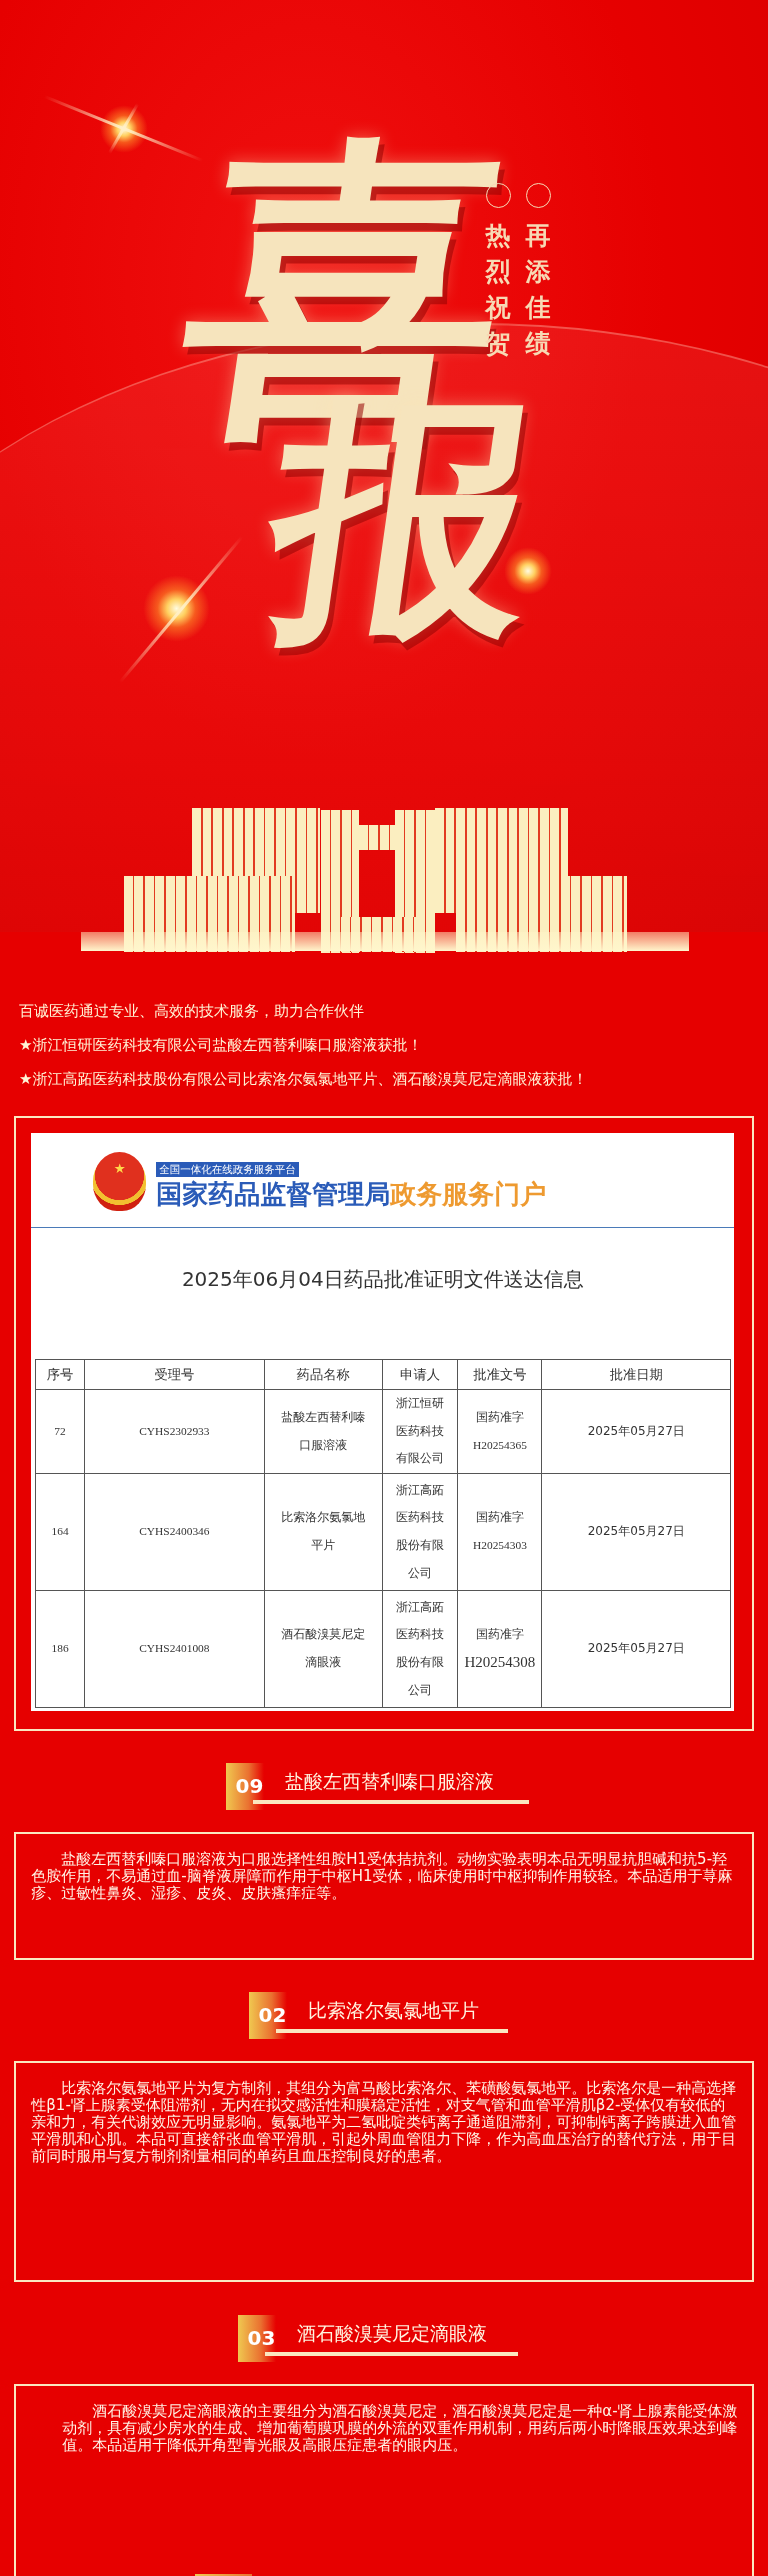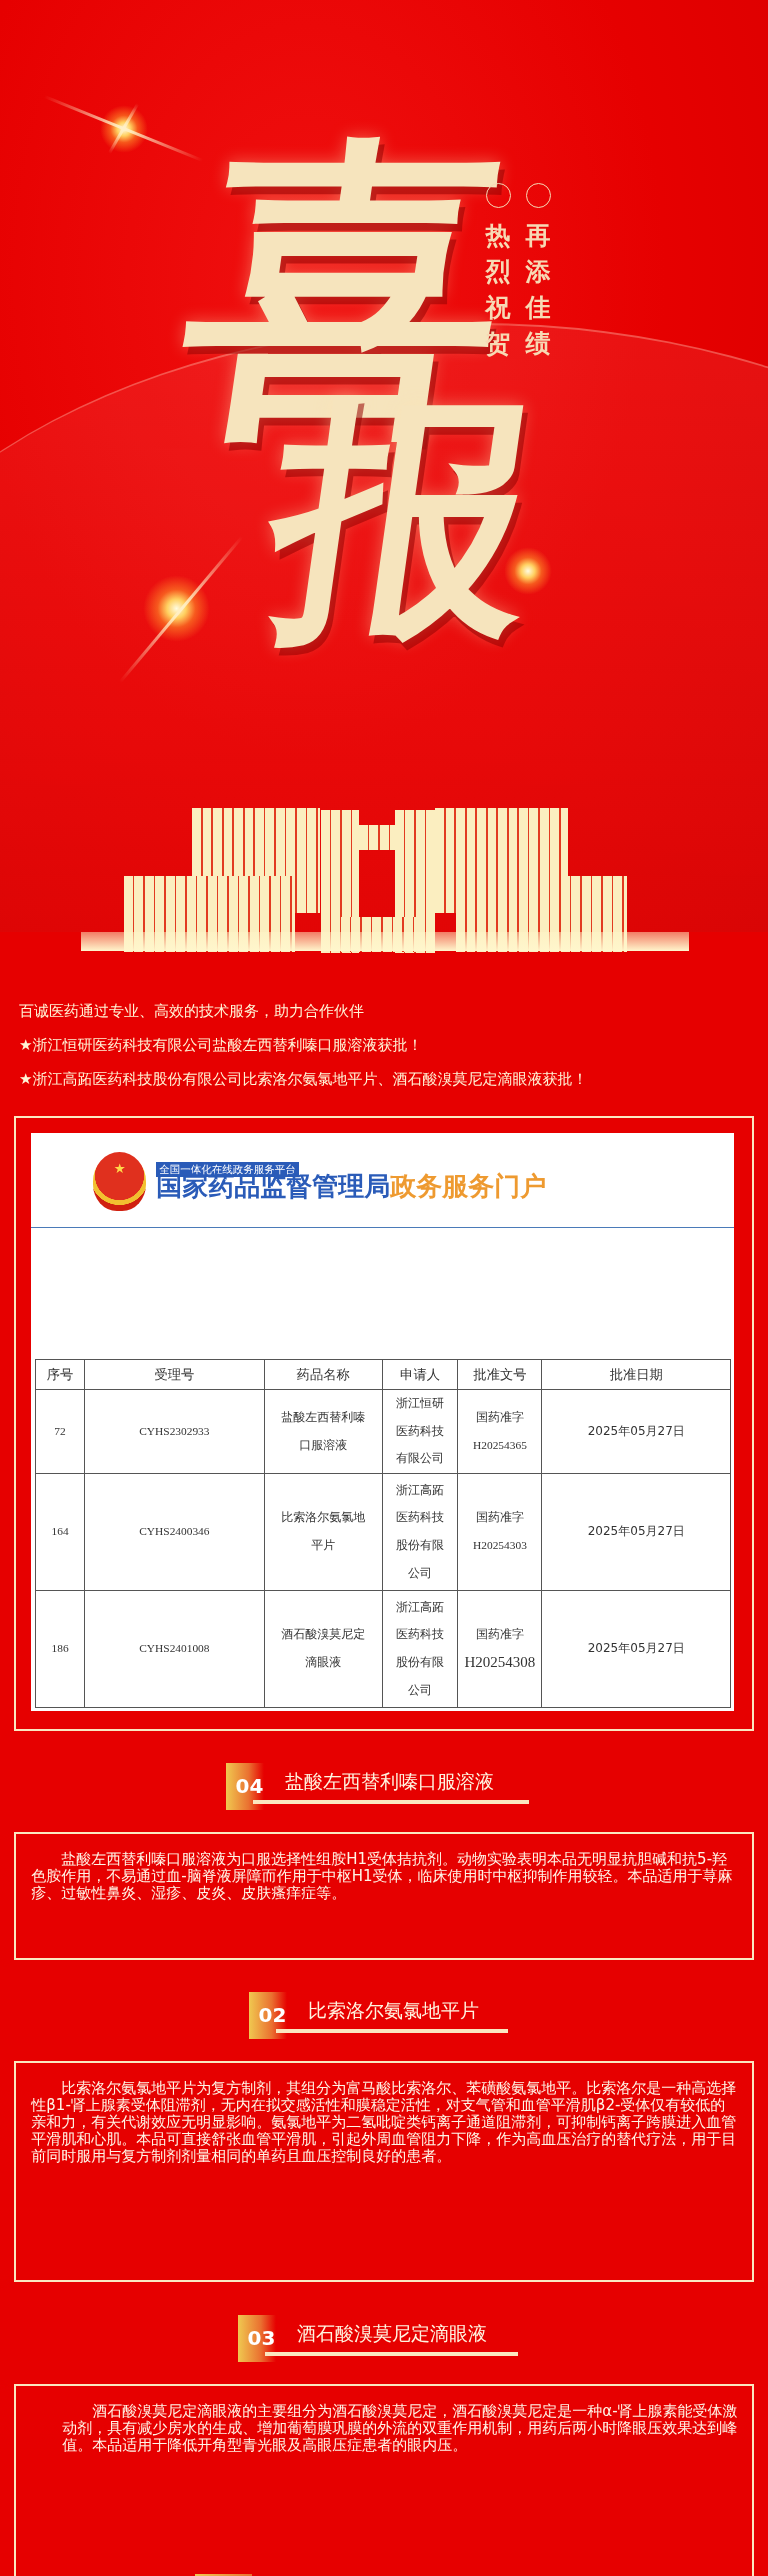--- a/index.html
+++ b/index.html
@@ -32,21 +32,21 @@
   .intro p { height: 34px; line-height: 34px; }
 
   
   .card { position: absolute; left: 14.3px; top: 1116px; width: 740px; height: 615px; border: 2.9px solid #fbe7c0; }
   .card-inner { position: absolute; left: 15px; top: 15px; width: 703px; height: 578px; background: #fff; }
   .portal-head { position: absolute; left: 0; top: 0; width: 703px; height: 95px; border-bottom: 1.9px solid #4a7ab8; }
   .emblem { position: absolute; left: 62px; top: 19px; width: 53px; height: 59px; border-radius: 50% 50% 45% 45%;
     background: radial-gradient(circle at 50% 40%, #e0301e 0 55%, #f2c030 56% 66%, #d02010 67%); }
   .emblem-star { position: absolute; left: 0; right: 0; top: 9.5px; text-align: center; color: #ffd84a; font-size: 13.3px; line-height: 13.3px; }
   .portal-sub { position: absolute; left: 125px; top: 28.5px; background: #2a5bb8; color: #fff; font-size: 10.5px; padding: 0 2.9px; height: 15px; line-height: 15px; }
-  .portal-title { position: absolute; left: 125px; top: 36px; font-size: 26px; font-weight: bold; line-height: 34px; white-space: nowrap; }
+  .portal-title { position: absolute; left: 125px; top: 44px; font-size: 26px; font-weight: bold; line-height: 34px; white-space: nowrap; }
   .portal-title .blue { color: #2a5bb8; }
   .portal-title .orange { color: #ee9a30; }
   .notice-title { position: absolute; left: 0; top: 133px; width: 703px; text-align: center; color: #333; font-size: 20px; }
 
   table.approvals { position: absolute; left: 3.8px; top: 226px; width: 696px; border-collapse: collapse; color: #333; }
   table.approvals th, table.approvals td { border: 1.4px solid #555; text-align: center; vertical-align: middle; }
   table.approvals th { height: 30px; font-size: 13.3px; font-weight: normal; }
   table.approvals td { font-size: 12px; line-height: 27.6px; }
   table.approvals td.mono { font-family: "Liberation Serif", serif; font-size: 11.4px; }
 
@@ -118,20 +118,21 @@
     <div class="card-inner">
       <div class="portal-head">
         <div class="emblem">
           <div class="emblem-star">★</div>
         </div>
         <div class="portal-sub">全国一体化在线政务服务平台</div>
         <div class="portal-title">
           <span class="blue">国家药品监督管理局</span><span class="orange">政务服务门户</span>
         </div>
       </div>
+      <div class="notice-title">2025年06月04日药品批准证明文件送达信息</div>
 
       <table class="approvals">
         <colgroup>
           <col style="width:49px">
             <col style="width:180px">
             <col style="width:118px">
           <col style="width:76px">
             <col style="width:84px">
             <col style="width:189px">
         </colgroup>
@@ -178,21 +179,21 @@
               <div style="font-family:'Liberation Serif',serif;font-size:15px;">H20254308</div>
             </td>
             <td>2025年05月27日</td>
           </tr>
         </tbody>
       </table>
     </div>
   </div>
 
   <div class="sec-head" style="left:226px;top:1763px;width:314px;">
-    <div class="sec-num">04</div>
+    <div class="sec-num">09</div>
     <div class="sec-line" style="width:276px;"></div>
     <div class="sec-title" style="left:59px;top:5.7px;">盐酸左西替利嗪口服溶液</div>
   </div>
   <div class="desc-box" style="top:1832px;height:128px;">盐酸左西替利嗪口服溶液为口服选择性组胺H1受体拮抗剂。动物实验表明本品无明显抗胆碱和抗5-羟色胺作用，不易通过血-脑脊液屏障而作用于中枢H1受体，临床使用时中枢抑制作用较轻。本品适用于荨麻疹、过敏性鼻炎、湿疹、皮炎、皮肤瘙痒症等。</div>
 
   <div class="sec-head" style="left:249px;top:1992px;width:276px;">
     <div class="sec-num">02</div>
     <div class="sec-line" style="width:232px;"></div>
     <div class="sec-title" style="left:59px;top:5.7px;">比索洛尔氨氯地平片</div>
   </div>

